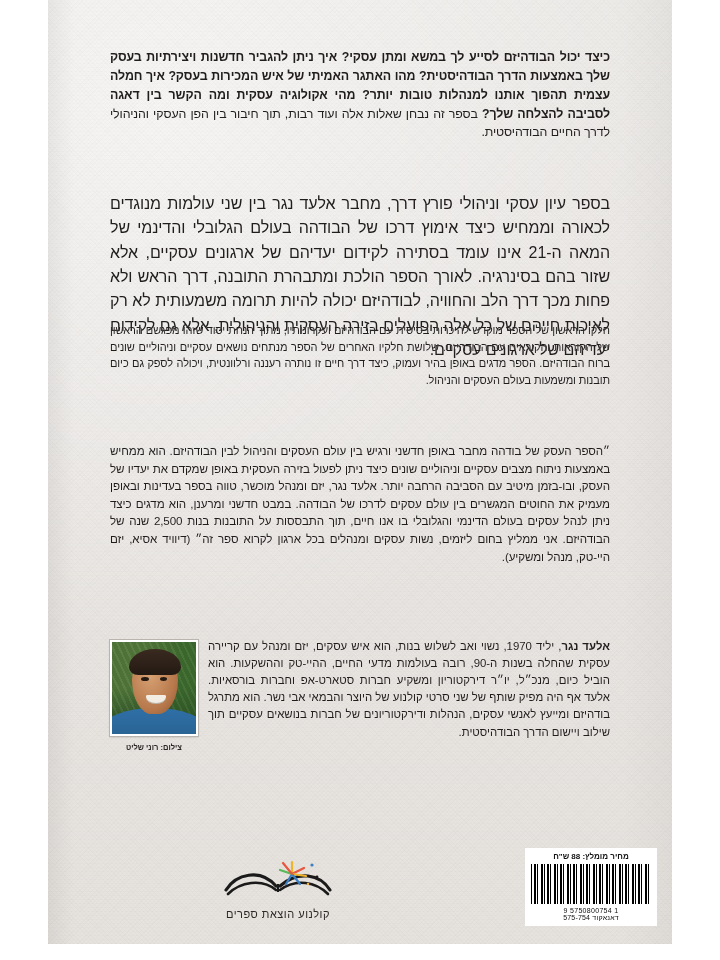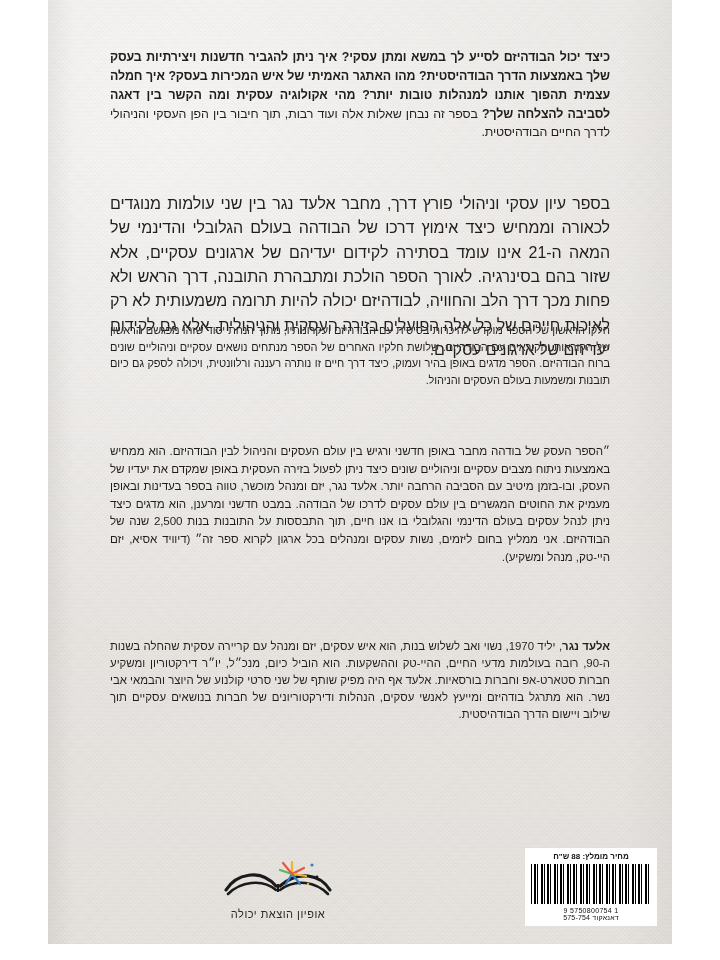--- a/index.html
+++ b/index.html
@@ -267,20 +267,33 @@
         <span>כיצד יכול הבודהיזם לסייע לך במשא ומתן עסקי? איך ניתן להגביר חדשנות ויצירתיות בעסק שלך באמצעות הדרך הבודהיסטית? מהו האתגר האמיתי של איש המכירות בעסק? איך חמלה עצמית תהפוך אותנו למנהלות טובות יותר? מהי אקולוגיה עסקית ומה הקשר בין דאגה לסביבה להצלחה שלך?</span><span class="normal"> בספר זה נבחן שאלות אלה ועוד רבות, תוך חיבור בין הפן העסקי והניהולי לדרך החיים הבודהיסטית.</span>
       </div>
 
       <div class="blurb" id="para2">בספר עיון עסקי וניהולי פורץ דרך, מחבר אלעד נגר בין שני עולמות מנוגדים לכאורה וממחיש כיצד אימוץ דרכו של הבודהה בעולם הגלובלי והדינמי של המאה ה-21 אינו עומד בסתירה לקידום יעדיהם של ארגונים עסקיים, אלא שזור בהם בסינרגיה. לאורך הספר הולכת ומתבהרת התובנה, דרך הראש ולא פחות מכך דרך הלב והחוויה, לבודהיזם יכולה להיות תרומה משמעותית לא רק לאיכות חייהם של כל אלה הפועלים בזירה העסקית והניהולית, אלא גם לקידום יעדיהם של ארגונים עסקיים.</div>
 
       <div class="blurb" id="para3">חלקו הראשון של הספר מוקדש להיכרות בסיסית עם הבודהיזם ועקרונותיו, מתוך הנחת יסוד שזהו מפגשם הראשון של הקוראות והקוראים עם הבודהיזם. שלושת חלקיו האחרים של הספר מנתחים נושאים עסקיים וניהוליים שונים ברוח הבודהיזם. הספר מדגים באופן בהיר ועמוק, כיצד דרך חיים זו נותרה רעננה ורלוונטית, ויכולה לספק גם כיום תובנות ומשמעות בעולם העסקים והניהול.</div>
 
       <div class="blurb" id="para4"><span>״הספר </span><b>העסק של בודהה</b><span> מחבר באופן חדשני ורגיש בין עולם העסקים והניהול לבין הבודהיזם. הוא ממחיש באמצעות ניתוח מצבים עסקיים וניהוליים שונים כיצד ניתן לפעול בזירה העסקית באופן שמקדם את יעדיו של העסק, ובו-בזמן מיטיב עם הסביבה הרחבה יותר. אלעד נגר, יזם ומנהל מוכשר, טווה בספר בעדינות ובאופן מעמיק את החוטים המגשרים בין עולם עסקים לדרכו של הבודהה. במבט חדשני ומרענן, הוא מדגים כיצד ניתן לנהל עסקים בעולם הדינמי והגלובלי בו אנו חיים, תוך התבססות על התובנות בנות 2,500 שנה של הבודהיזם. אני ממליץ בחום ליזמים, נשות עסקים ומנהלים בכל ארגון לקרוא ספר זה״ </span><span>(</span><b>דיוויד אסיא</b><span>, יזם היי-טק, מנהל ומשקיע).</span></div>
 
       <div id="bio-wrap">
+        <div id="photo-block">
+          <div id="photo">
+            <div class="foliage"></div>
+            <div class="shoulders"></div>
+            <div class="neck"></div>
+            <div class="face"></div>
+            <div class="hair"></div>
+            <div class="eye l"></div>
+            <div class="eye r"></div>
+            <div class="smile"></div>
+          </div>
+          <div id="photo-caption">צילום: רוני שליט</div>
+        </div>
         <div id="bio-text"><b>אלעד נגר</b><span>, יליד 1970, נשוי ואב לשלוש בנות, הוא איש עסקים, יזם ומנהל עם קריירה עסקית שהחלה בשנות ה-90, רובה בעולמות מדעי החיים, ההיי-טק וההשקעות. הוא הוביל כיום, מנכ״ל, יו״ר דירקטוריון ומשקיע חברות סטארט-אפ וחברות בורסאיות. אלעד אף היה מפיק שותף של שני סרטי קולנוע של היוצר והבמאי אבי נשר. הוא מתרגל בודהיזם ומייעץ לאנשי עסקים, הנהלות ודירקטוריונים של חברות בנושאים עסקיים תוך שילוב ויישום הדרך הבודהיסטית.</span></div>
       </div>
 
       <div id="publisher">
         <svg width="116" height="46" viewBox="0 0 116 46" aria-hidden="true">
           <path d="M6 30 C16 14, 40 8, 56 26" fill="none" stroke="#1a1a1a" stroke-width="3.2" stroke-linecap="round"></path>
           <path d="M8 34 C20 22, 42 18, 56 30" fill="none" stroke="#1a1a1a" stroke-width="2.6" stroke-linecap="round"></path>
           <path d="M110 30 C100 14, 78 10, 60 26" fill="none" stroke="#1a1a1a" stroke-width="3.2" stroke-linecap="round"></path>
           <path d="M108 34 C96 22, 76 18, 60 30" fill="none" stroke="#1a1a1a" stroke-width="2.6" stroke-linecap="round"></path>
           <line x1="58" y1="24" x2="58" y2="32" stroke="#1a1a1a" stroke-width="2"></line>
@@ -290,21 +303,21 @@
             <line x1="72" y1="14" x2="86" y2="16" stroke="#f0b429"></line>
             <line x1="72" y1="14" x2="80" y2="24" stroke="#3a7ec4"></line>
             <line x1="72" y1="14" x2="66" y2="24" stroke="#3a7ec4"></line>
             <line x1="72" y1="14" x2="60" y2="10" stroke="#5bb85b"></line>
             <line x1="72" y1="14" x2="63" y2="3" stroke="#e8573f"></line>
           </g>
           <circle cx="92" cy="5" r="1.6" fill="#3a7ec4"></circle>
           <circle cx="97" cy="17" r="1.4" fill="#1a1a1a"></circle>
           <circle cx="88" cy="24" r="1.3" fill="#f0b429"></circle>
         </svg>
-        <div id="publisher-name">אופיון הוצאת יכולה</div>
+        <div id="publisher-name">קולנוע הוצאת ספרים</div>
       </div>
 
       <div id="barcode-block">
         <div id="price-line">מחיר מומלץ: 88 ש"ח</div>
         <div id="bars"></div>
         <div id="isbn-line">9 5750800754 1</div>
         <div id="danacode-line">דאנאקוד  575-754</div>
       </div>
 
     </div>

